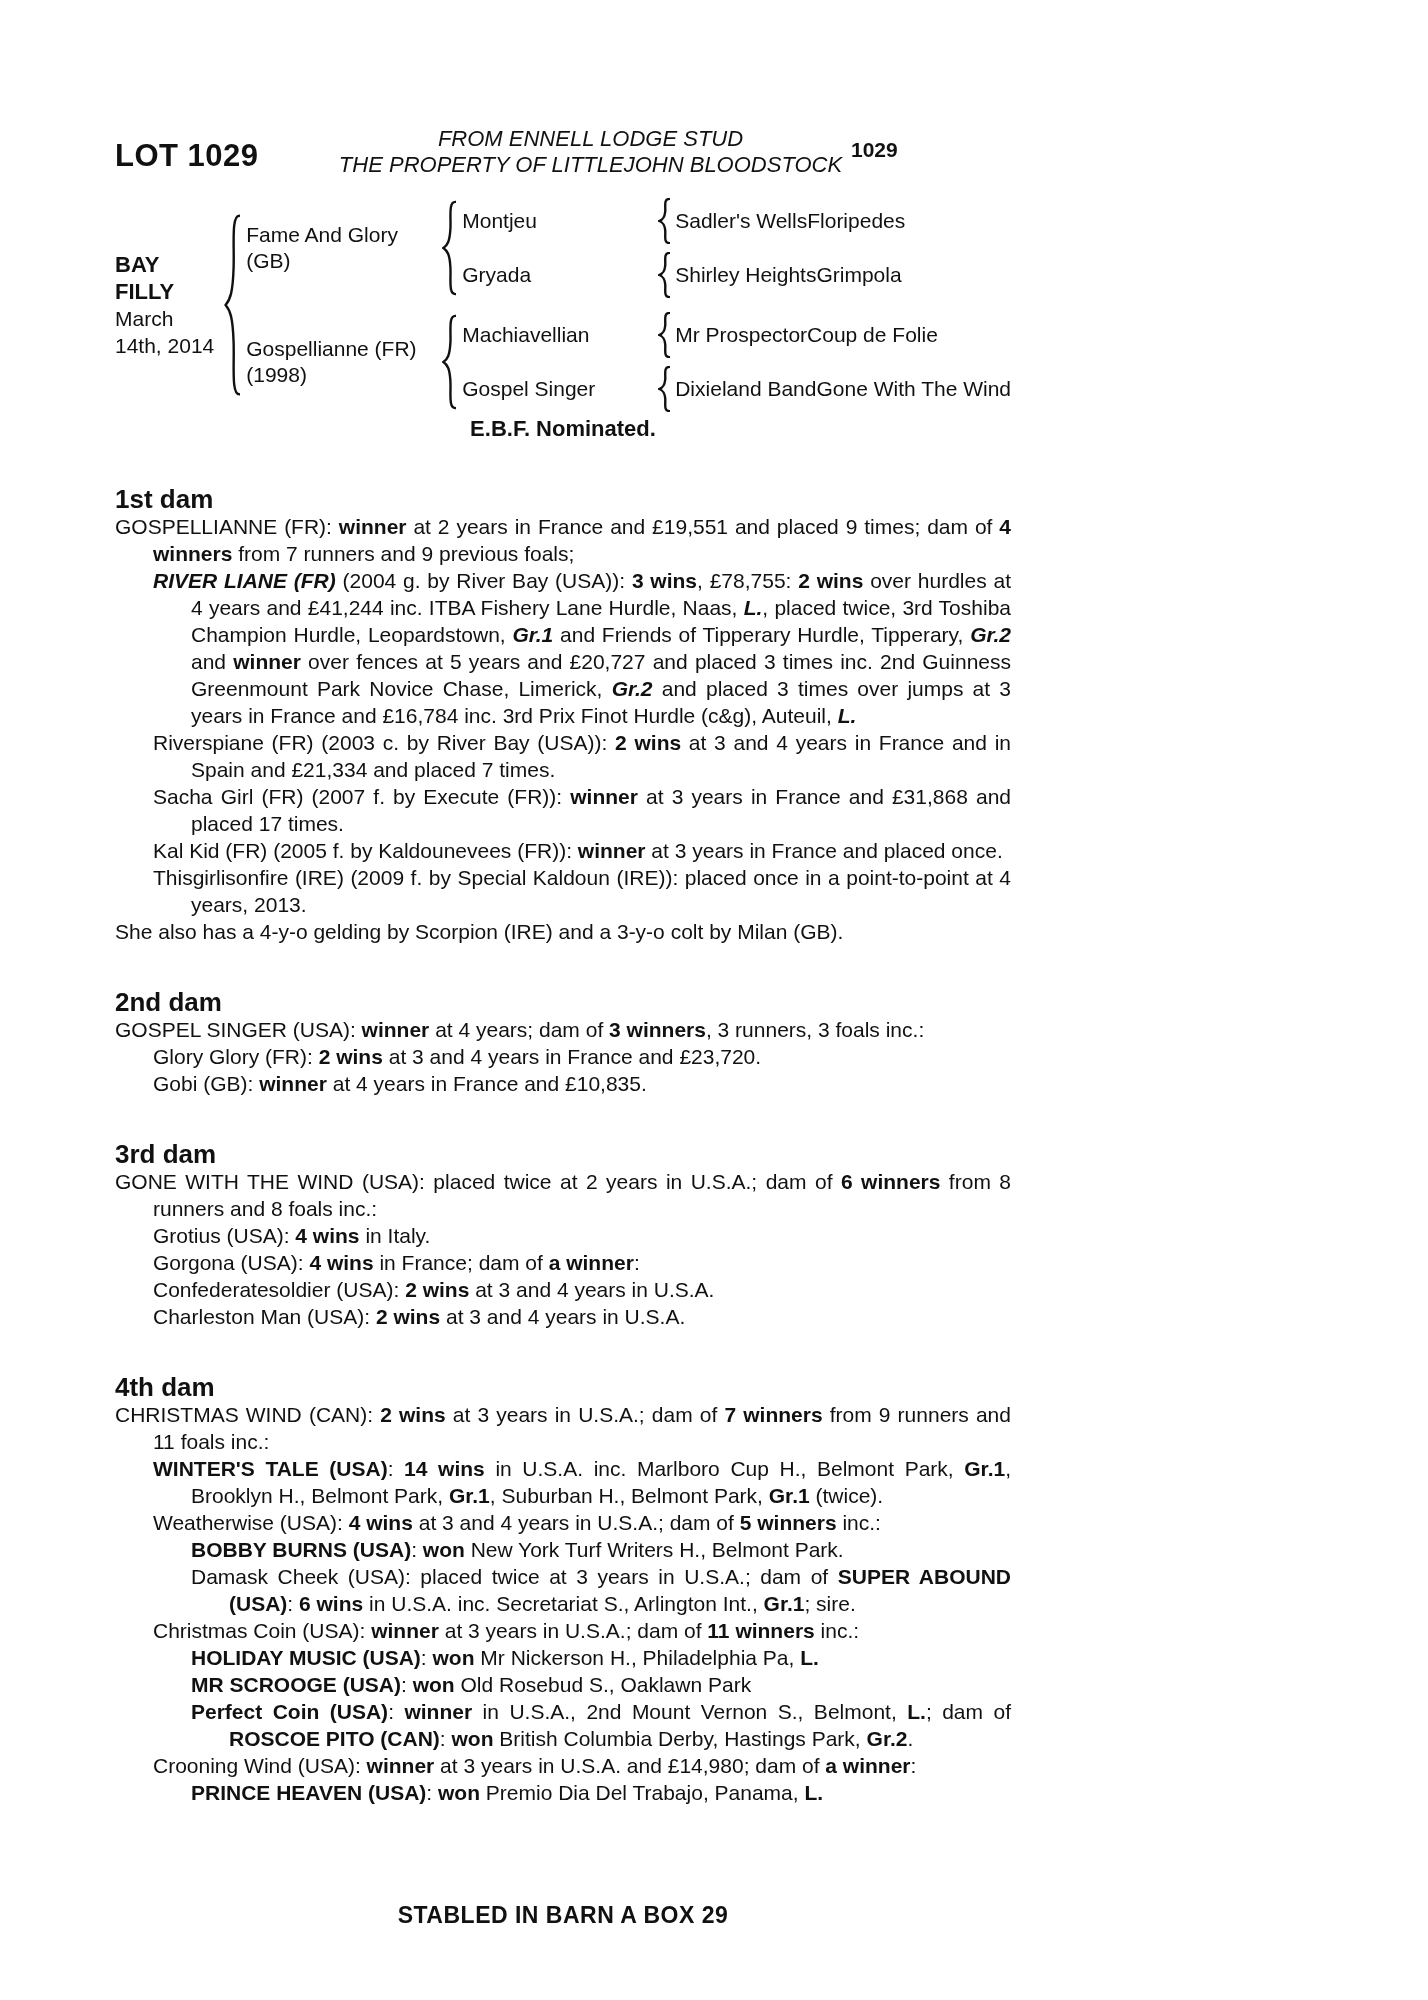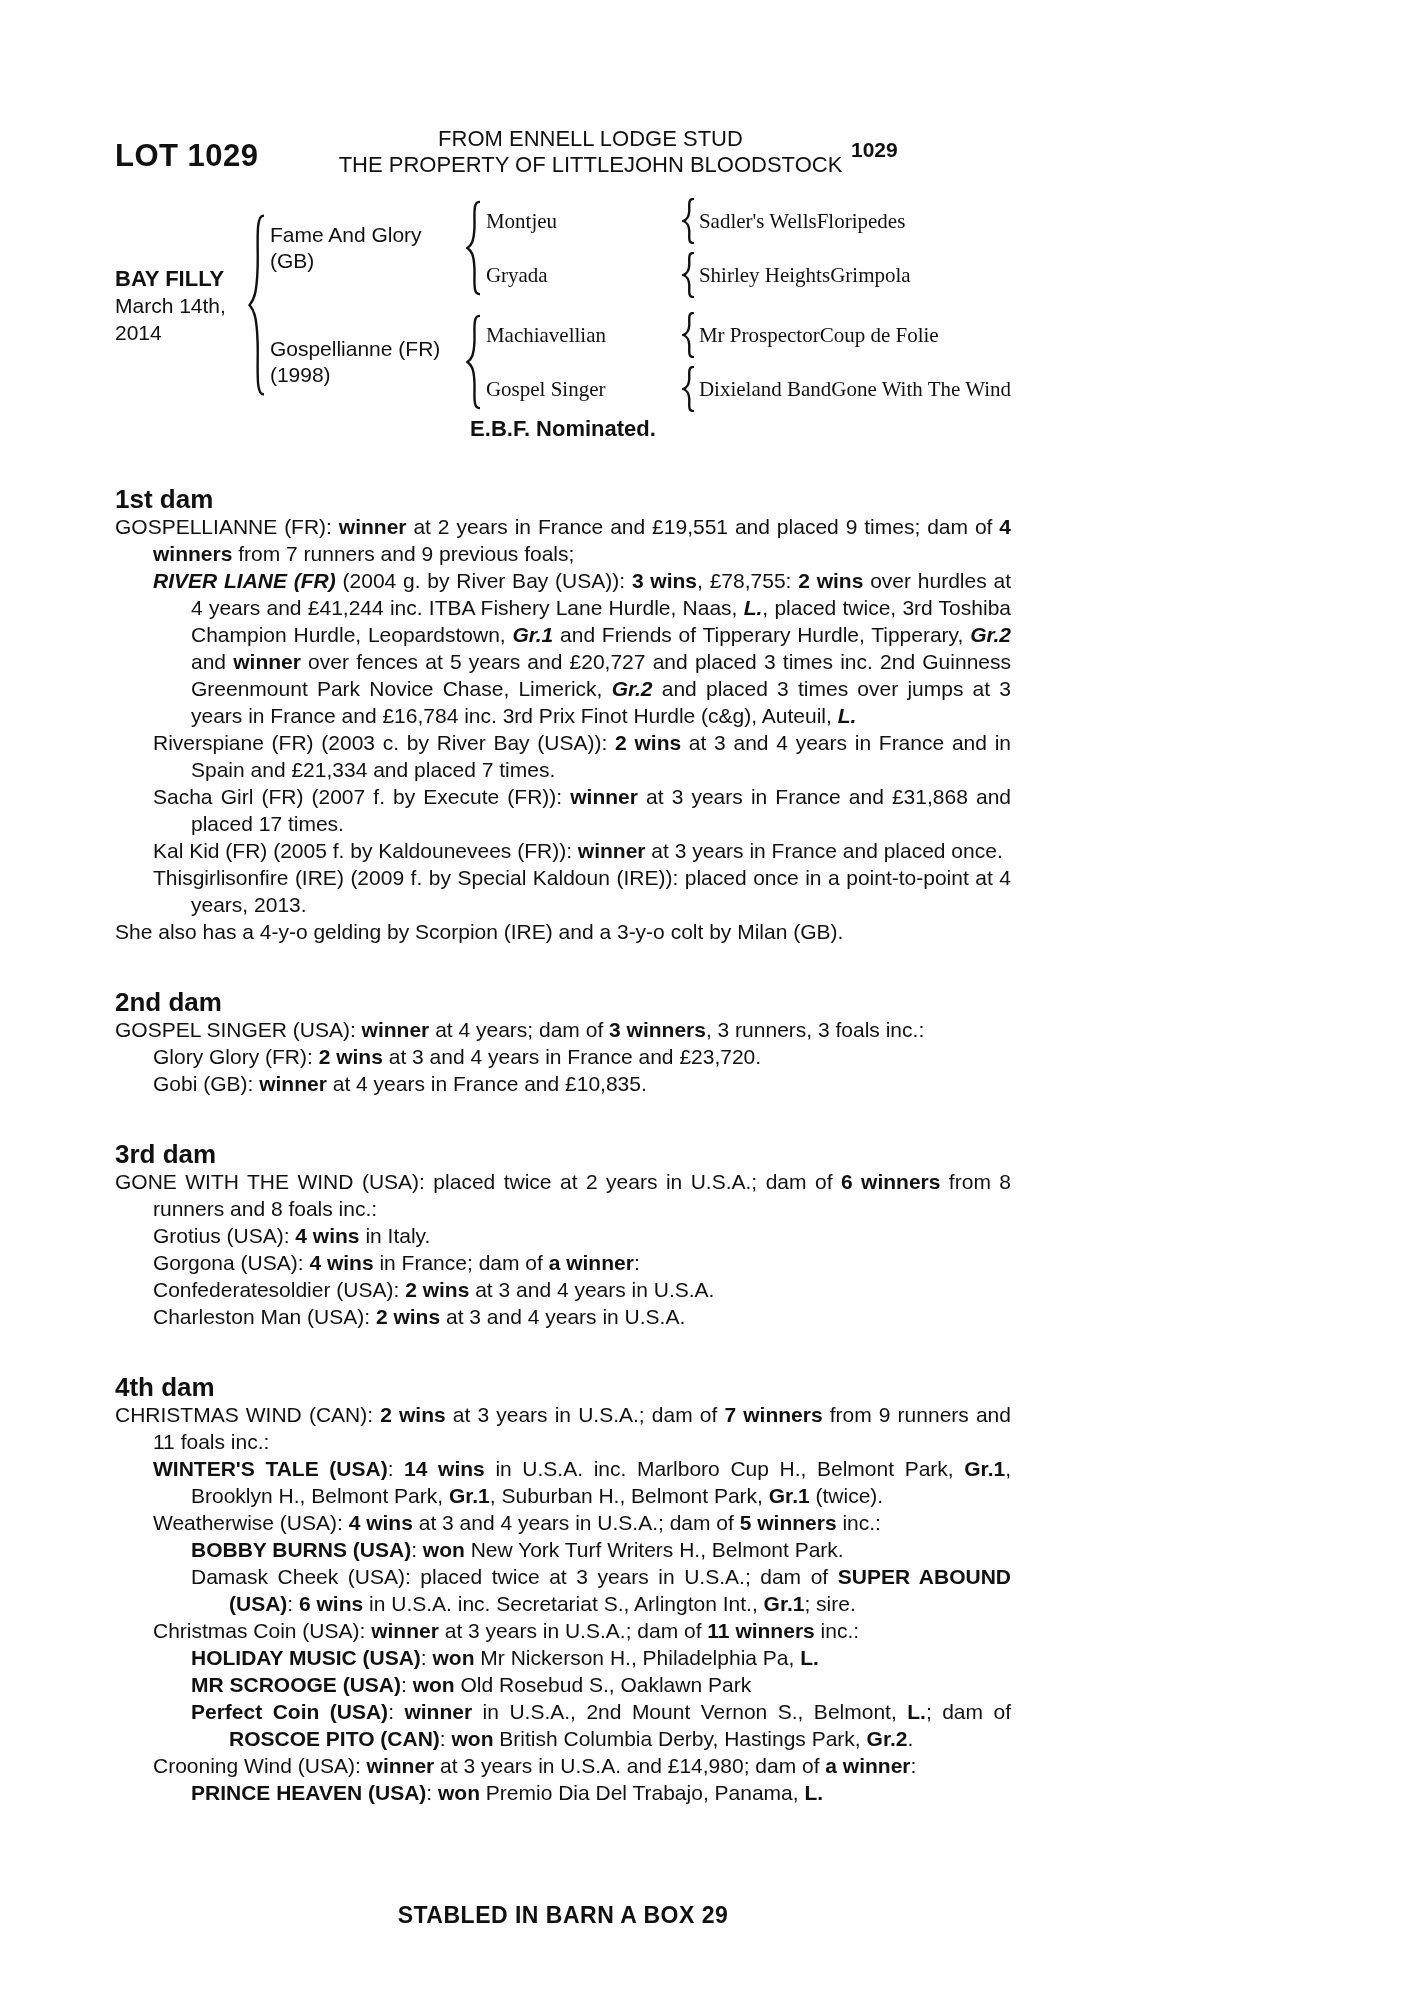--- a/index.html
+++ b/index.html
@@ -3,34 +3,34 @@
 <meta charset="utf-8">
 <style>
   html,body{margin:0;padding:0;}
   body{background:#e8e8e8;font-family:"Liberation Sans","DejaVu Sans",sans-serif;}
   .page{position:relative;width:1428px;height:2000px;background:#ffffff;color:#111;overflow:hidden;margin:0 auto;}
   .content{position:absolute;left:115px;top:126px;width:896px;}
 
   
   .cat-header{display:flex;align-items:flex-start;}
   .lot-label{width:215px;font-size:31px;font-weight:bold;letter-spacing:0.5px;padding-top:12px;white-space:nowrap;}
-  .consignor{flex:1;text-align:center;font-size:22px;line-height:26px;}
+  .consignor{flex:1;text-align:center;font-size:22px;line-height:26px;font-style:italic;}
   .cat-number{width:160px;text-align:left;font-size:21px;font-weight:bold;padding-top:12px;}
 
   
   .tree{display:flex;align-items:center;margin-top:16px;}
   .subject-cell{width:212px;}
   .subject-name{font-weight:bold;font-size:22px;line-height:27px;}
   .subject-date{font-size:21px;line-height:27px;}
   .halves{display:flex;flex-direction:column;}
   .half{display:flex;align-items:center;}
   .half + .half{margin-top:6px;}
   .gen1-cell{width:196px;font-size:21px;line-height:26px;padding-left:6px;}
   .units{display:flex;flex-direction:column;}
-  .parent-unit{display:flex;align-items:center;height:54px;font-family:Liberation Serif, serif;}
+  .parent-unit{display:flex;align-items:center;height:54px;}
   .parent-name{width:196px;font-size:21px;padding-left:6px;}
   .gp-col{display:flex;flex-direction:row;justify-content:center;padding-left:5px;}
   .gp-name{font-size:21px;line-height:26px;white-space:nowrap;}
   .brace{flex:0 0 auto;display:block;}
   .ebf-line{text-align:center;font-weight:bold;font-size:22px;}
 
   
   .dam-section .dam-heading{font-size:26px;font-weight:bold;margin:44px 0 0 0;line-height:27px;}
   .para{margin:0;font-size:21px;line-height:27px;text-align:justify;padding-left:38px;text-indent:-38px;}
   .para.indent-1{padding-left:76px;}

